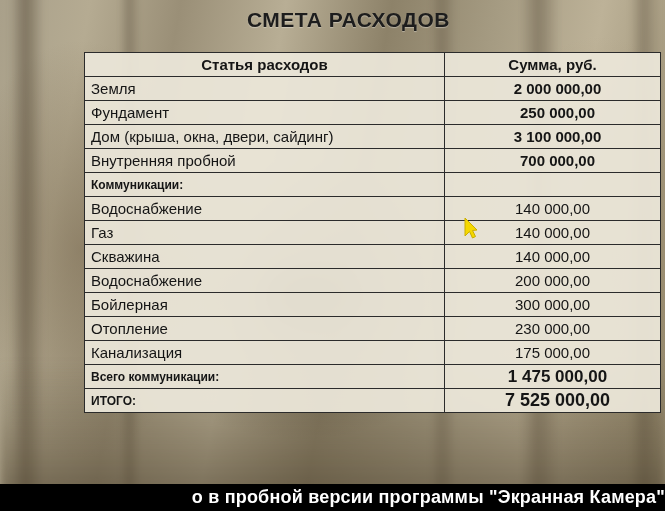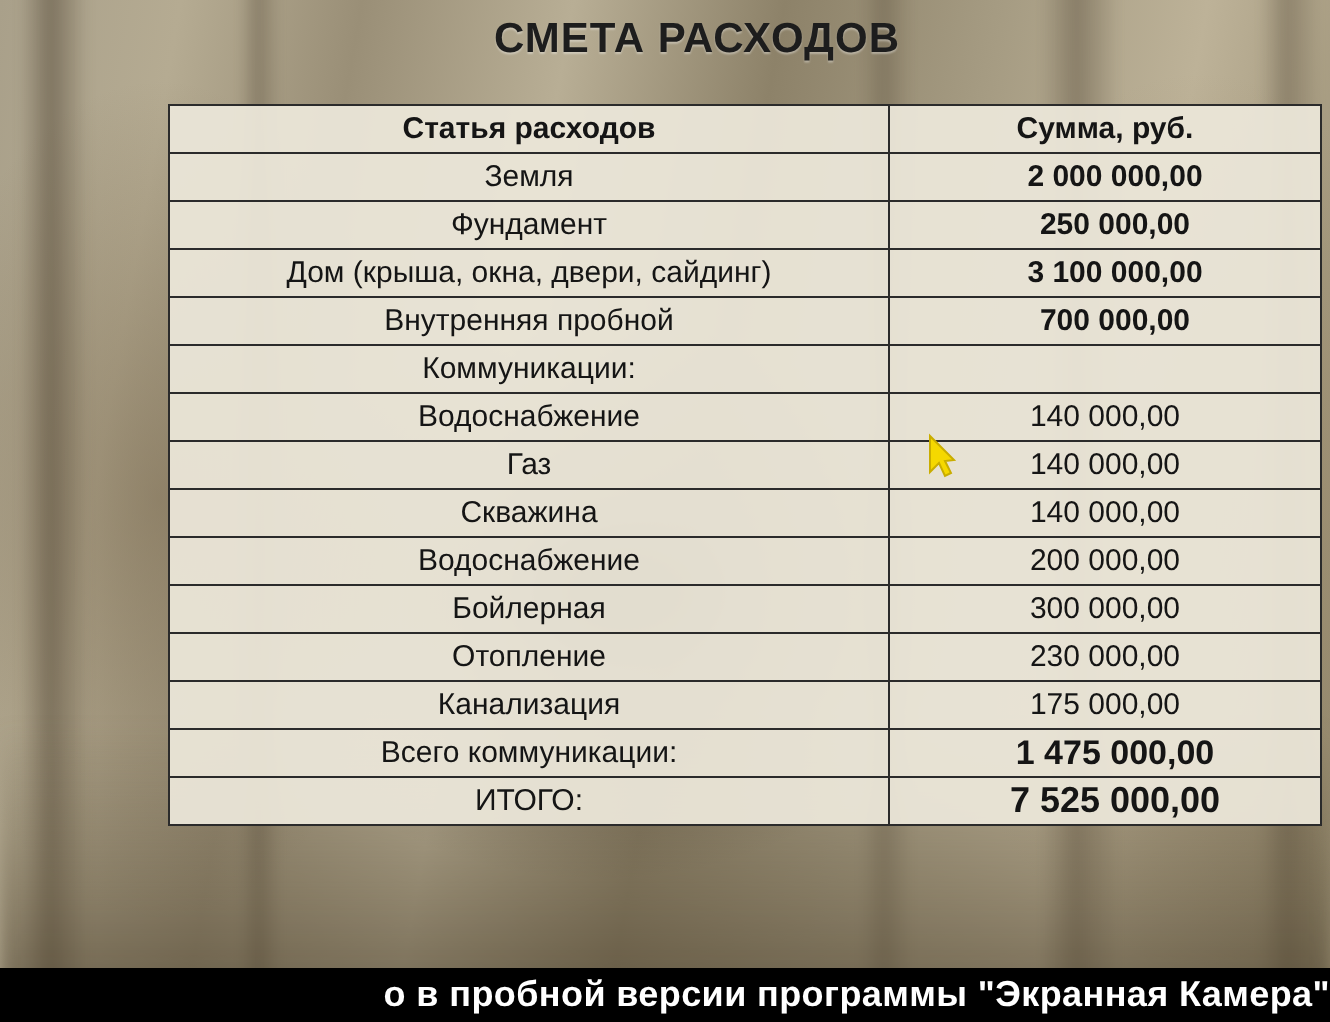--- a/index.html
+++ b/index.html
@@ -94,24 +94,24 @@
   table.estimate col.c-name { width: 62.5%; }
   table.estimate col.c-sum  { width: 37.5%; }
 
   th.hdr {
     font-size: 19px;
     font-weight: bold;
     text-align: center;
     height: 30px;
     background: rgba(240,236,224,0.80);
   }
-  td.name { text-align: center; }
+  td.name { text-align: left; }
   td.sum  { text-align: center; font-weight: normal; }
   td.sum.b { font-weight: bold; padding-left: 16px; }
-  td.name.b { font-weight: normal; font-size: 15px; }
+  td.name.b { font-weight: bold; font-size: 12px; }
   tr.total td { font-weight: bold; font-size: 17px; }
   tr.grand td { font-weight: bold; font-size: 18px; }
 
   
   #cursor {
     position: absolute;
     left: 463px;
     top: 216px;
     width: 16px;
     height: 26px;

